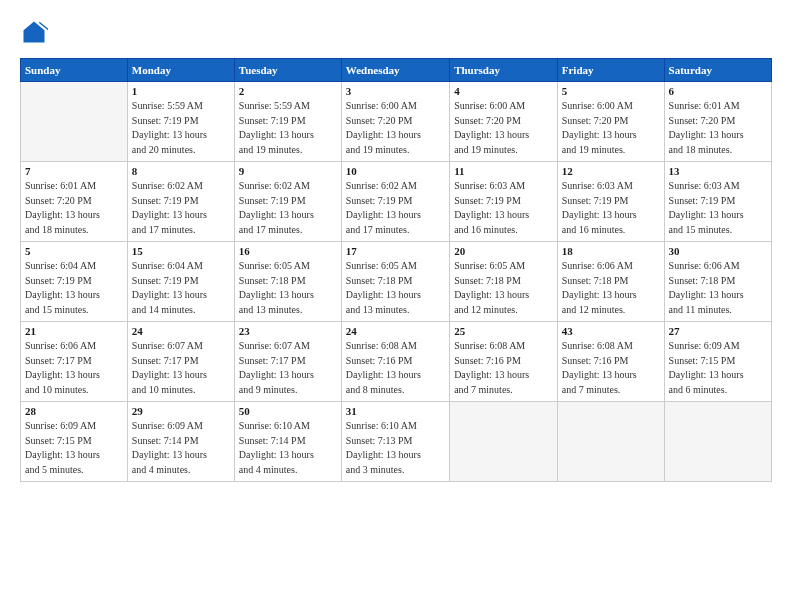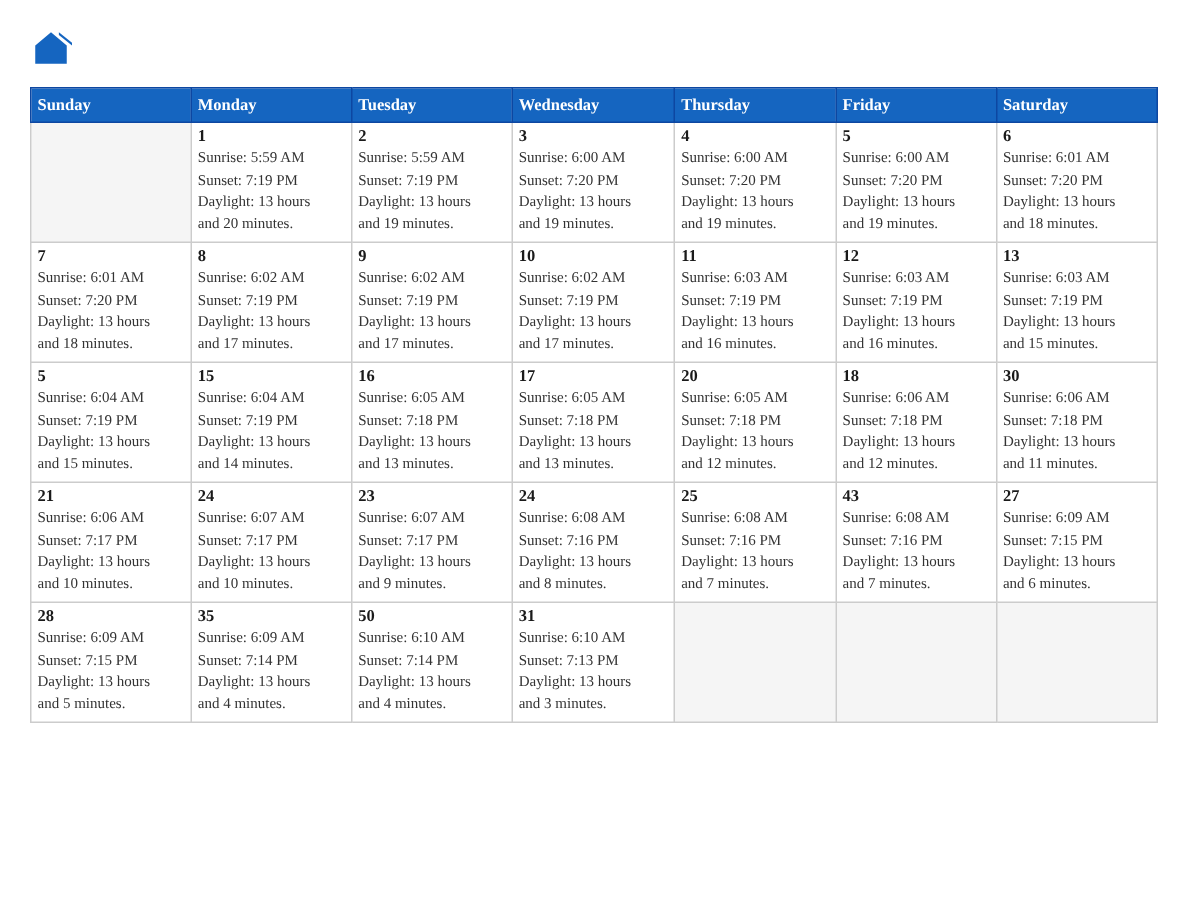--- a/index.html
+++ b/index.html
@@ -242,21 +242,21 @@
             <span class="day-num">27</span>
             <div class="day-info">Sunrise: 6:09 AM<br>Sunset: 7:15 PM<br>Daylight: 13 hours<br>and 6 minutes.</div>
           </td>
         </tr>
         <tr>
           <td>
             <span class="day-num">28</span>
             <div class="day-info">Sunrise: 6:09 AM<br>Sunset: 7:15 PM<br>Daylight: 13 hours<br>and 5 minutes.</div>
           </td>
           <td>
-            <span class="day-num">35</span>
+            <span class="day-num">29</span>
             <div class="day-info">Sunrise: 6:09 AM<br>Sunset: 7:14 PM<br>Daylight: 13 hours<br>and 4 minutes.</div>
           </td>
           <td>
             <span class="day-num">50</span>
             <div class="day-info">Sunrise: 6:10 AM<br>Sunset: 7:14 PM<br>Daylight: 13 hours<br>and 4 minutes.</div>
           </td>
           <td>
             <span class="day-num">31</span>
             <div class="day-info">Sunrise: 6:10 AM<br>Sunset: 7:13 PM<br>Daylight: 13 hours<br>and 3 minutes.</div>
           </td>

